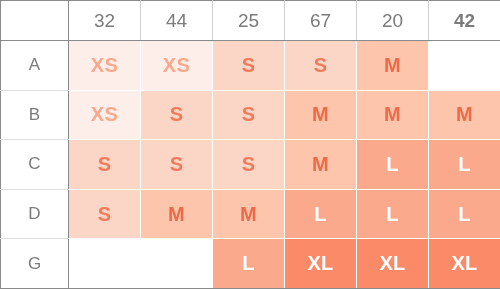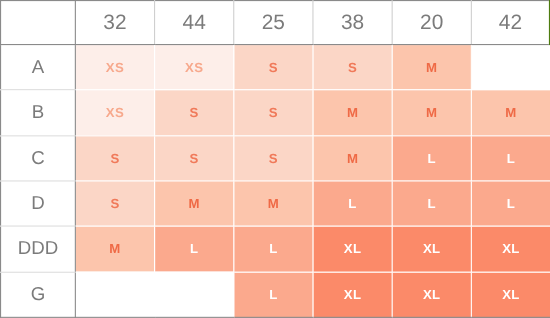--- a/index.html
+++ b/index.html
@@ -40,42 +40,42 @@
     color: #7b7b7b;
     font-size: 19px;
     font-weight: normal;
     text-align: center;
     vertical-align: middle;
     border-bottom: 1px solid #8a8a8a;
     border-right: 1px solid #cfcfcf;
     border-top: 1px solid #8a8a8a;
     height: 37px;
   }
-  th.col-header.last { border-right: 3px solid #4d7c0f; }
+  th.col-header.last { border-right: 1px solid #4d7c0f; font-weight: bold; }
 
   
   th.row-header {
     background: #ffffff;
     color: #7b7b7b;
     font-size: 17px;
     font-weight: normal;
     text-align: center;
     vertical-align: middle;
     border-right: 1px solid #8a8a8a;
     border-bottom: 1px solid #dedede;
     border-left: 1px solid #8a8a8a;
     height: 36px;
   }
   tr.last-row th.row-header { border-bottom: 1px solid #8a8a8a; }
 
   
   td.cell {
     text-align: center;
     vertical-align: middle;
-    font-size: 12px;
+    font-size: 20px;
     font-weight: bold;
     height: 36px;
     border-right: 1px solid #ffffff;
     border-bottom: 1px solid #ffffff;
     letter-spacing: 0.3px;
   }
   td.cell.edge-right { border-right: 1px solid #8a8a8a; }
   tr.last-row td.cell { border-bottom: 1px solid #8a8a8a; }
 
   
@@ -99,21 +99,21 @@
       <col class="size-col">
         <col class="size-col">
         <col class="size-col">
     </colgroup>
     <thead>
       <tr>
         <th class="corner-cell"></th>
       <th class="col-header">32</th>
           <th class="col-header">44</th>
           <th class="col-header">25</th>
-          <th class="col-header">38</th>
+          <th class="col-header">67</th>
           <th class="col-header">20</th>
           <th class="col-header last">42</th>
         </tr>
     </thead>
     <tbody>
         <tr>
           <th class="row-header">A</th>
           <td class="cell size-XS">XS</td>
           <td class="cell size-XS">XS</td>
           <td class="cell size-S">S</td>
@@ -141,29 +141,20 @@
         </tr>
         <tr>
           <th class="row-header">D</th>
           <td class="cell size-S">S</td>
           <td class="cell size-M">M</td>
           <td class="cell size-M">M</td>
           <td class="cell size-L">L</td>
           <td class="cell size-L">L</td>
           <td class="cell size-L edge-right">L</td>
         </tr>
-        <tr>
-          <th class="row-header">DDD</th>
-          <td class="cell size-M">M</td>
-          <td class="cell size-L">L</td>
-          <td class="cell size-L">L</td>
-          <td class="cell size-XL">XL</td>
-          <td class="cell size-XL">XL</td>
-          <td class="cell size-XL edge-right">XL</td>
-        </tr>
         <tr class="last-row">
           <th class="row-header">G</th>
           <td class="cell size-none"></td>
           <td class="cell size-none"></td>
           <td class="cell size-L">L</td>
           <td class="cell size-XL">XL</td>
           <td class="cell size-XL">XL</td>
           <td class="cell size-XL edge-right">XL</td>
         </tr>
       </tbody>

